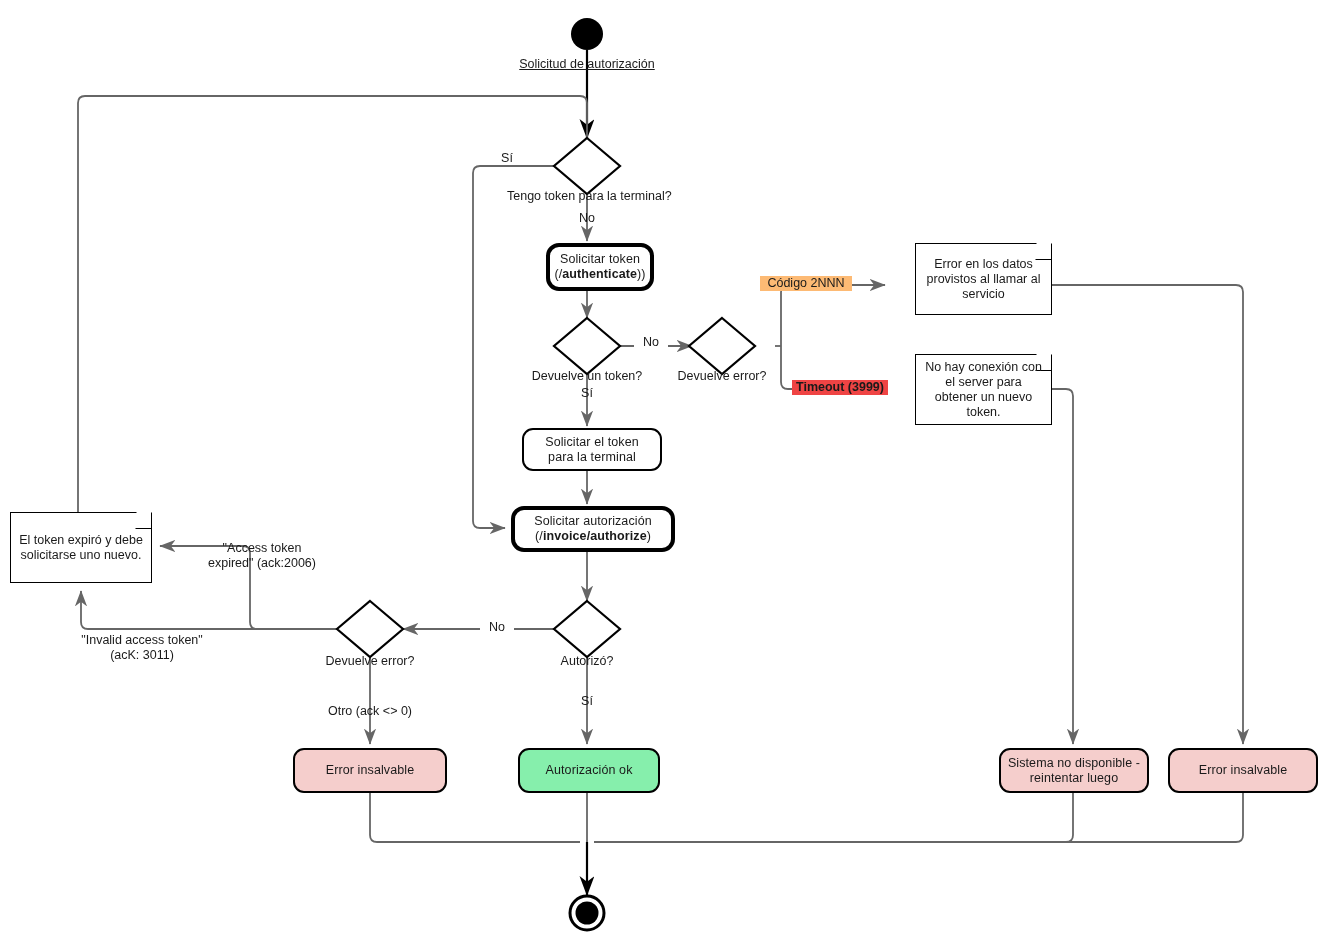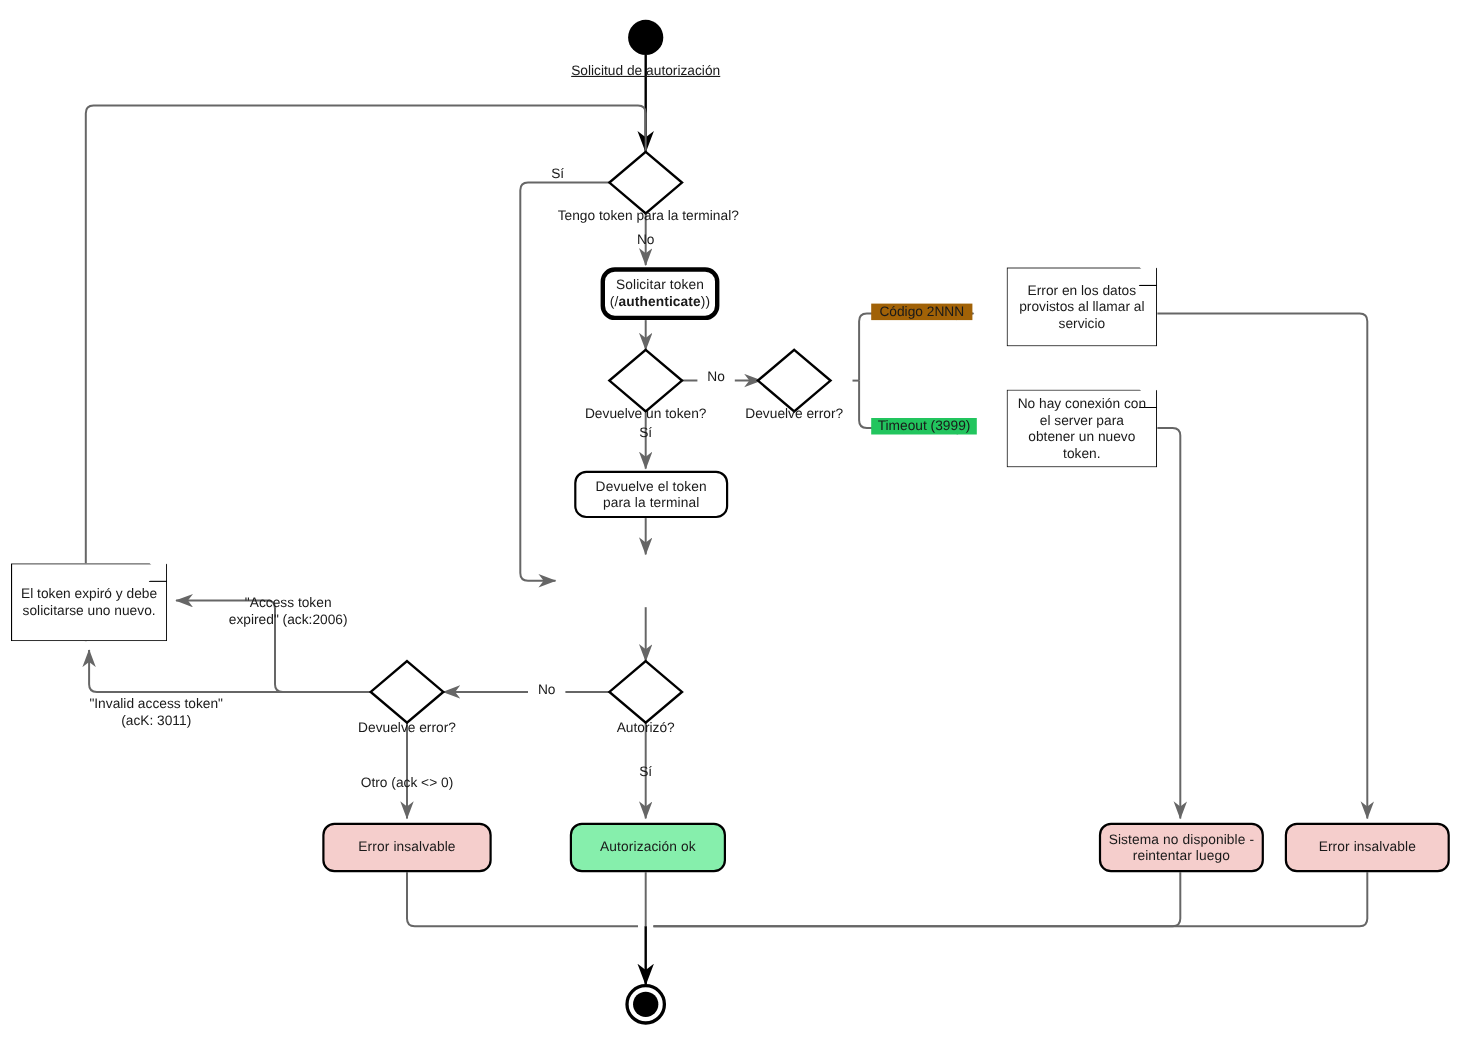--- a/index.html
+++ b/index.html
@@ -151,25 +151,31 @@
 
   <div class="node act thick" style="left:533px;top:243px;width:108px;height:48px;margin-left:13px;">
     <div>
       <span class="ln">Solicitar token</span>
       <span class="ln"><span>(/</span><b>authenticate</b><span>))</span></span>
     </div>
   </div>
 
   <div class="node act" style="left:522px;top:428px;width:140px;height:43px;">
     <div>
-      <span class="ln">Devuelve el token</span>
+      <span class="ln">Solicitar el token</span>
       <span class="ln">para la terminal</span>
     </div>
   </div>
 
+  <div class="node act thick" style="left:511px;top:506px;width:164px;height:46px;">
+    <div>
+      <span class="ln">Solicitar autorización</span>
+      <span class="ln"><span>(/</span><b>invoice/authorize</b><span>)</span></span>
+    </div>
+  </div>
 
   <div class="node act pink" style="left:293px;top:748px;width:154px;height:45px;">
     <span>Error insalvable</span>
   </div>
 
   <div class="node act green" style="left:518px;top:748px;width:142px;height:45px;">
     <span>Autorización ok</span>
   </div>
 
   <div class="node act pink" style="left:999px;top:748px;width:150px;height:45px;">
@@ -221,23 +227,23 @@
   <div class="elabel" style="left:570px;top:211px;width:34px;">No</div>
 
   <div class="elabel" style="left:531px;top:369px;width:112px;">Devuelve un token?</div>
 
   <div class="elabel" style="left:570px;top:386px;width:34px;">Sí</div>
 
   <div class="elabel" style="left:634px;top:335px;width:34px;background:#ffffff;">No</div>
 
   <div class="elabel" style="left:670px;top:369px;width:104px;">Devuelve error?</div>
 
-  <div class="elabel" style="left:792px;top:276px;width:92px;background:#a16207;">Código 2NNN</div>
-
-  <div class="elabel" style="left:792px;top:380px;width:96px;background:#22c55e;">Timeout (3999)</div>
+  <div class="elabel" style="left:760px;top:276px;width:92px;background:#fdba74;">Código 2NNN</div>
+
+  <div class="elabel" style="left:792px;top:380px;width:96px;background:#ef4444;font-weight:bold;">Timeout (3999)</div>
 
   <div class="elabel" style="left:540px;top:654px;width:94px;">Autorizó?</div>
 
   <div class="elabel" style="left:570px;top:694px;width:34px;">Sí</div>
 
   <div class="elabel" style="left:480px;top:620px;width:34px;background:#ffffff;">No</div>
 
   <div class="elabel" style="left:318px;top:654px;width:104px;">Devuelve error?</div>
 
   <div class="elabel multi" style="left:200px;top:541px;width:124px;">"Access token expired" (ack:2006)</div>

